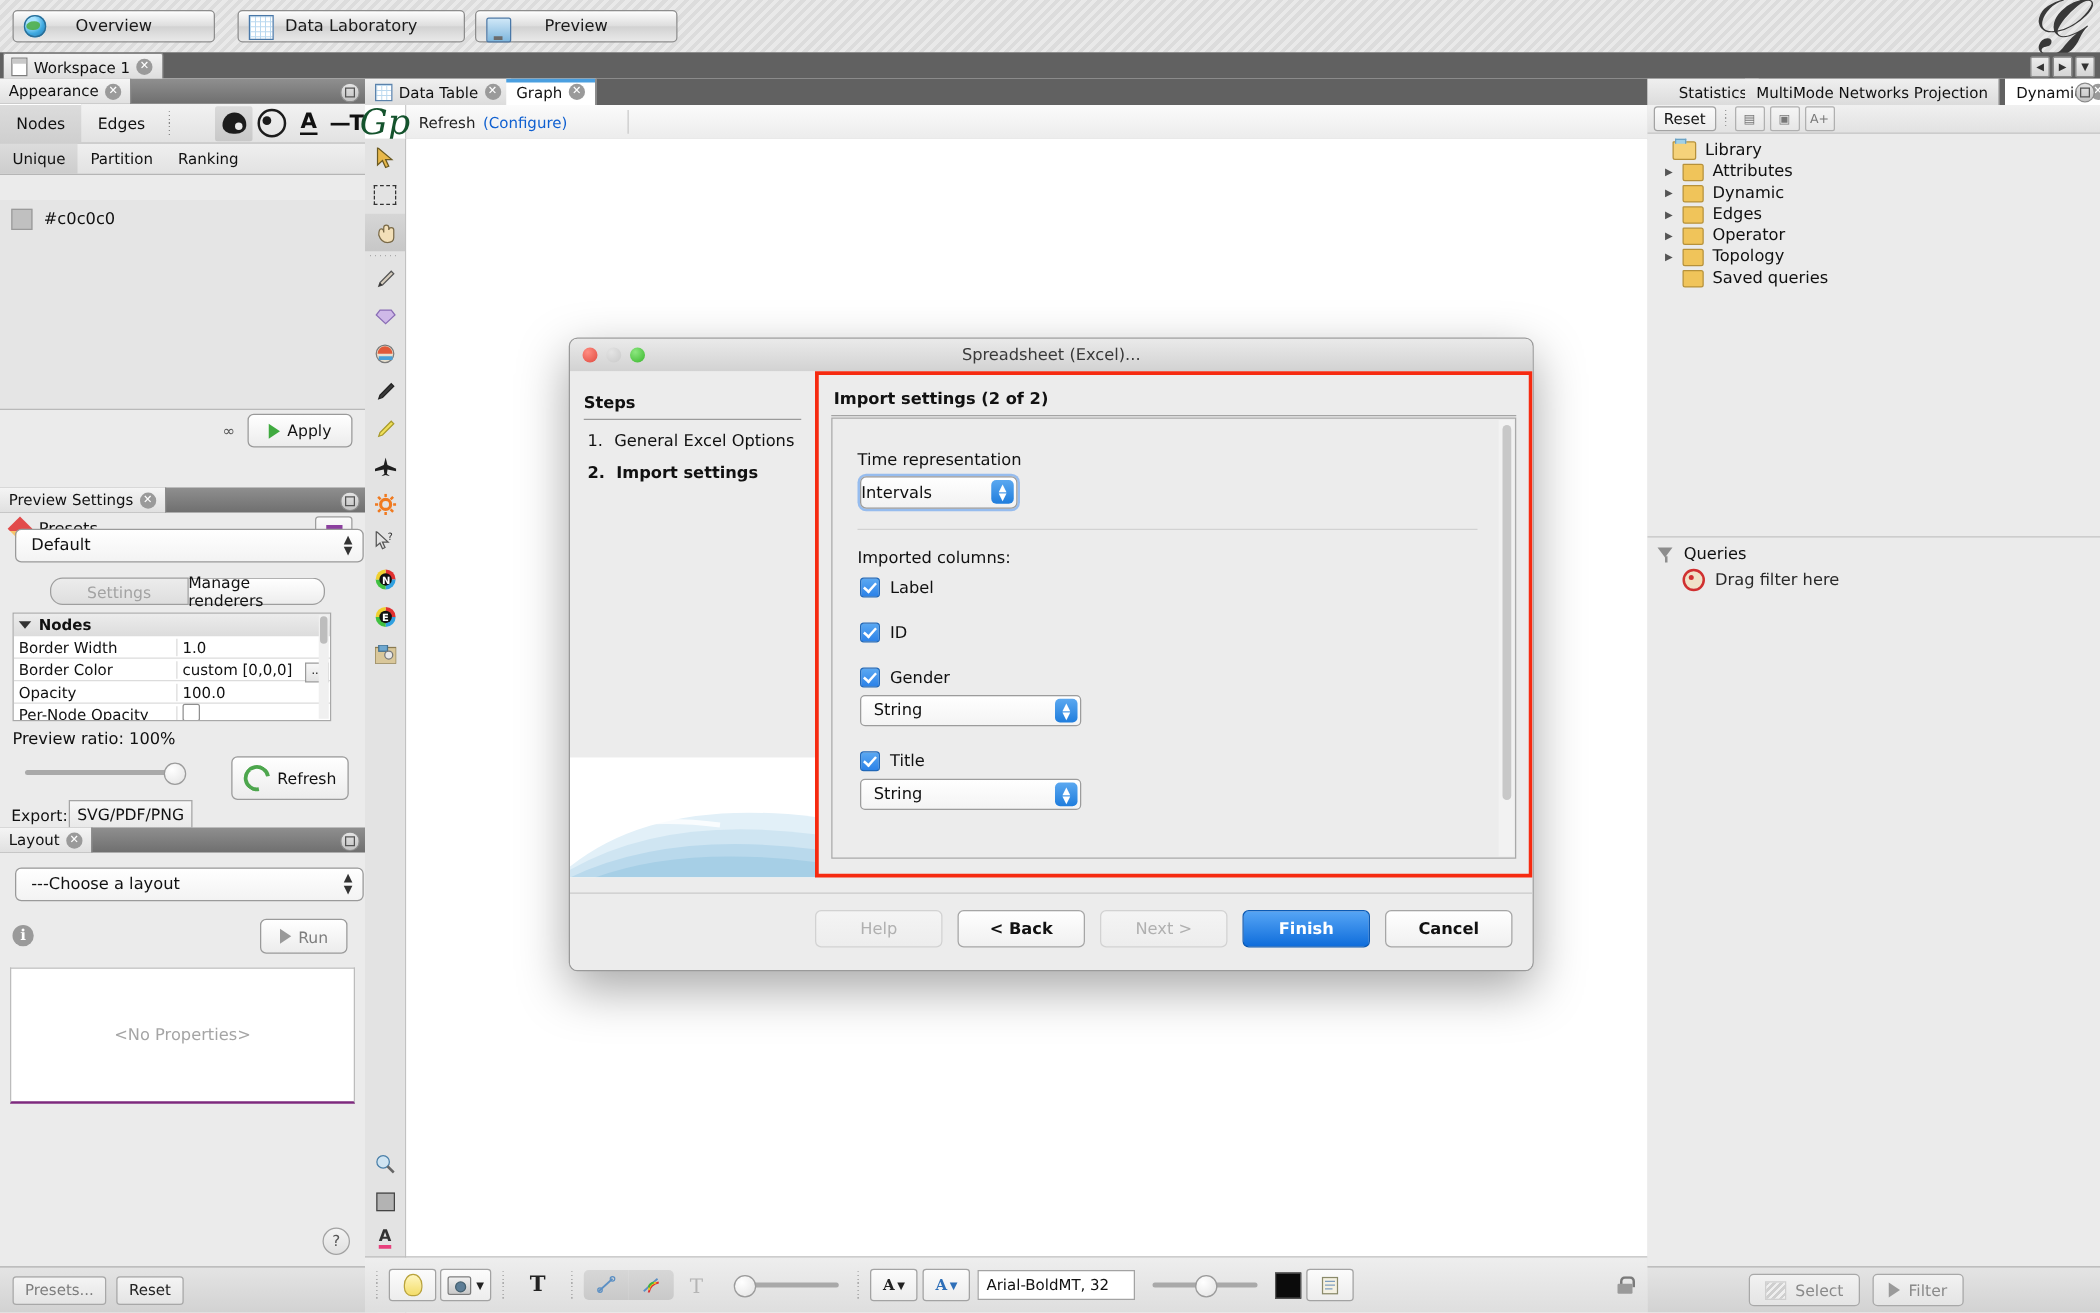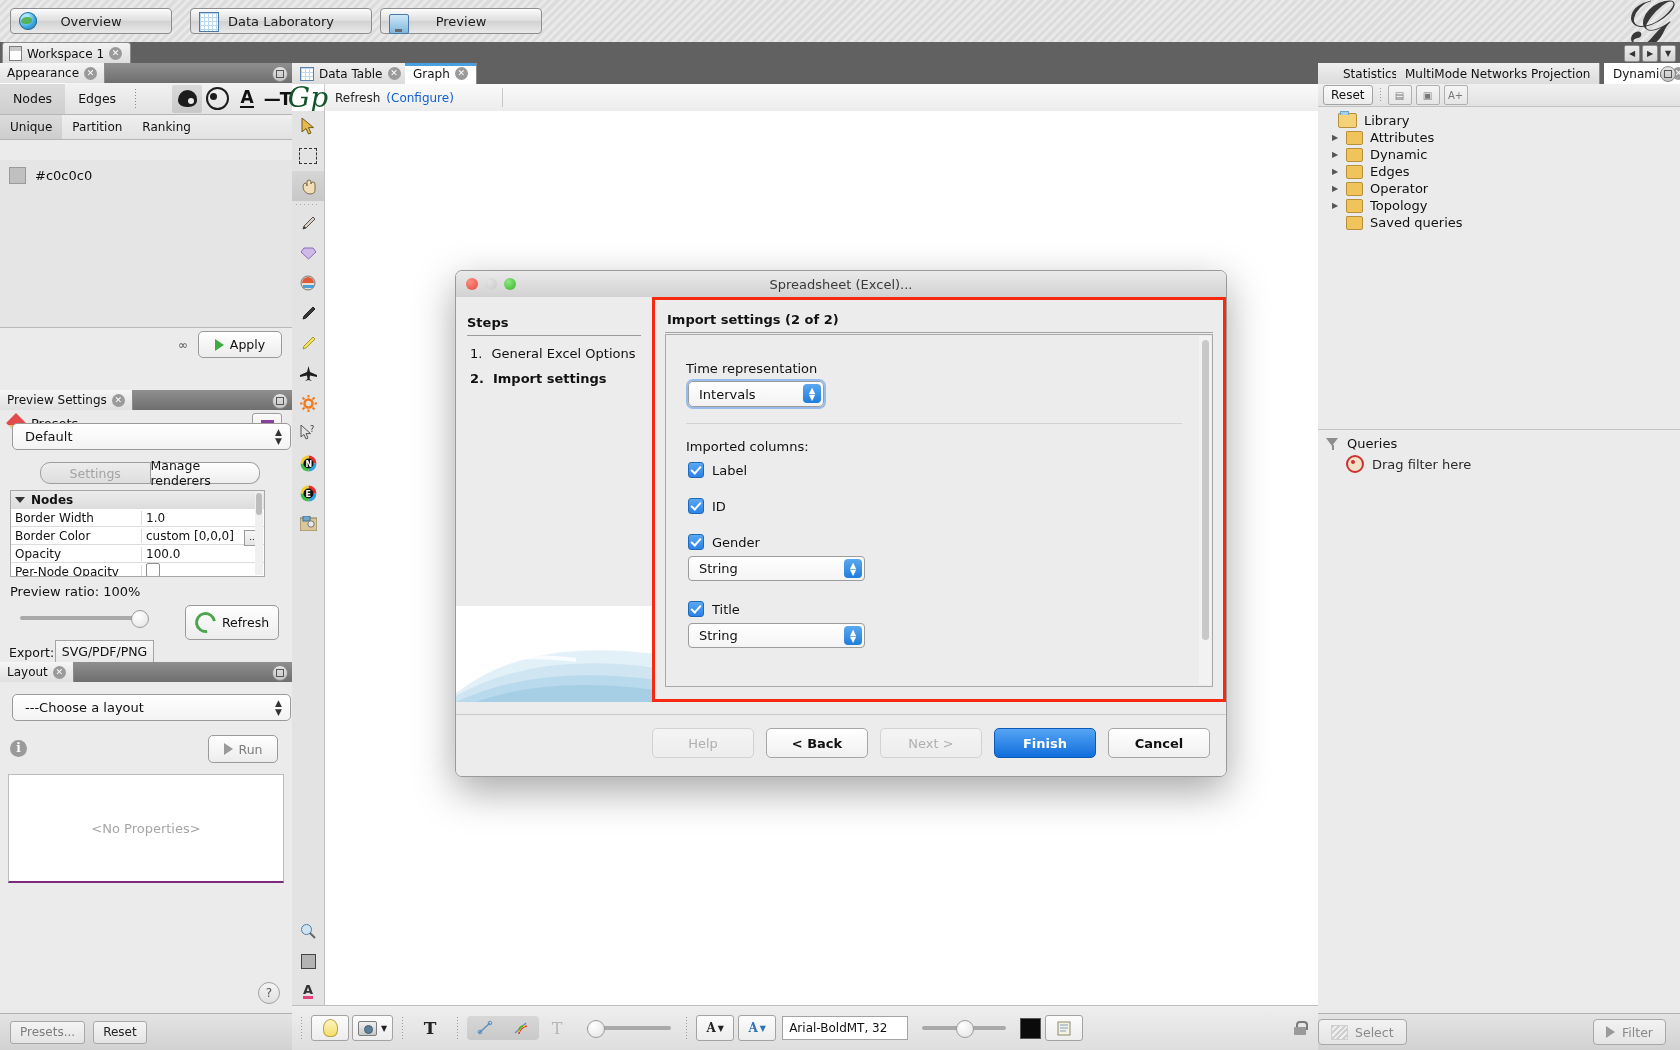--- a/index.html
+++ b/index.html
@@ -234,21 +234,21 @@
   .queriesbar{position:absolute;left:0;right:0;top:366px;height:26px;border-top:1px solid #c4c4c4;
     display:flex;align-items:center;gap:8px;padding-left:8px;font-size:13px;color:#111;}
   .funnel{width:13px;height:13px;position:relative;}
   .funnel:before{content:"";position:absolute;left:0;top:1px;width:0;height:0;border-left:6.5px solid transparent;
     border-right:6.5px solid transparent;border-top:8px solid #8d8d8d;}
   .funnel:after{content:"";position:absolute;left:5.5px;top:8px;width:2px;height:5px;background:#8d8d8d;}
   .dragfilter{position:absolute;left:28px;top:392px;display:flex;align-items:center;gap:8px;font-size:13px;color:#2a2a2a;}
   .target{width:14px;height:14px;border-radius:50%;border:2px solid #d03030;position:relative;background:#f0e2c8;}
   .target:after{content:"";position:absolute;left:3px;top:3px;width:4px;height:4px;border-radius:50%;background:#d03030;}
   .rstatus{position:absolute;left:0;right:0;bottom:0;height:36px;background:linear-gradient(#e4e4e4,#d2d2d2);
-    border-top:1px solid #b0b0b0;display:flex;align-items:center;justify-content:space-between;gap:10px;padding-right:14px;}
+    border-top:1px solid #b0b0b0;display:flex;align-items:center;justify-content:center;gap:10px;padding-right:28px;}
   .selbtn{height:24px;padding:0 12px;background:linear-gradient(#f2f2f2,#e4e4e4);border:1px solid #a8a8a8;border-radius:4px;
     display:flex;align-items:center;gap:7px;font-size:12.5px;color:#8a8a8a;}
   .hatch{width:15px;height:13px;background:repeating-linear-gradient(135deg,#cfcfcf 0 2px,#efefef 2px 4px);border:1px solid #cfcfcf;}
 
   
   #dimmer{position:absolute;left:0;top:0;width:1680px;height:1050px;background:transparent;}
   #dialog{position:absolute;left:455px;top:270px;width:770px;height:505px;
     background:#ececec;border-radius:7px;border:1px solid #9a9a9a;
     box-shadow:0 14px 40px rgba(0,0,0,.35);overflow:hidden;}
   .dtitle{height:26px;background:linear-gradient(#eaeaea,#d2d2d2);border-bottom:1px solid #b3b3b3;
@@ -274,21 +274,21 @@
   .ttlline{margin:5px 10px 0 10px;height:1px;background:#a4a4a4;}
   .scrollarea{position:absolute;left:10px;right:10px;top:34px;bottom:12px;background:#ececec;
     border:1px solid #a9a9a9;overflow:hidden;}
   .vscroll{position:absolute;right:1px;top:1px;width:12px;bottom:1px;background:#f2f2f2;}
   .vscroll i{position:absolute;left:3px;top:4px;width:7px;height:300px;border-radius:4px;background:#c8c8c8;}
 
   .fld{position:absolute;font-size:13px;color:#111;}
   .timelbl{left:20px;top:26px;}
   .combo2{position:absolute;left:22px;top:46px;width:124px;height:24px;
     background:linear-gradient(#ffffff,#f2f2f2);border:1px solid #9c9c9c;border-radius:5px;
-    box-shadow:0 0 0 2px rgba(80,150,240,.55);display:flex;align-items:center;padding-left:10px;font-size:13px;color:#111;}
+    box-shadow:0 0 0 2px rgba(80,150,240,.55);display:flex;align-items:center;font-size:13px;color:#111;}
   .spin{position:absolute;right:2px;top:2px;width:18px;height:19px;border-radius:4px;
     background:linear-gradient(#5ba8f0,#1f7ddd);display:flex;flex-direction:column;align-items:center;justify-content:center;
     color:#fff;font-size:8px;line-height:7px;}
   .hr{position:absolute;left:20px;right:30px;height:1px;background:#d2d2d2;}
   .impcol{left:20px;top:104px;}
   .cbrow{position:absolute;left:22px;display:flex;align-items:center;gap:8px;font-size:13px;color:#111;}
   .cbx{width:14px;height:14px;border-radius:3px;background:linear-gradient(#5aa8f2,#2c82e8);
     border:1px solid #2168b8;position:relative;}
   .cbx:after{content:"";position:absolute;left:4px;top:1px;width:4px;height:8px;border:solid #fff;
     border-width:0 2px 2px 0;transform:rotate(42deg);}

